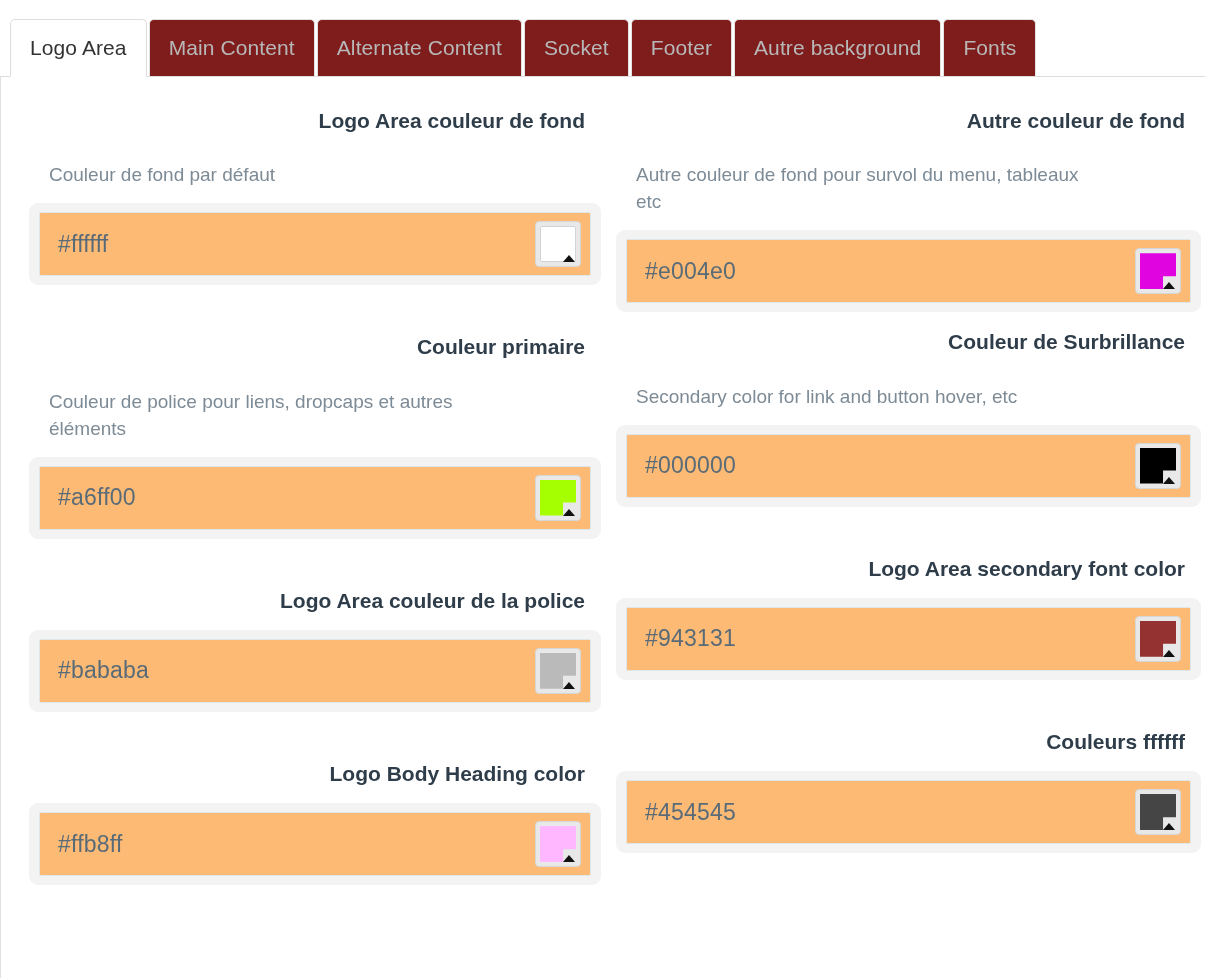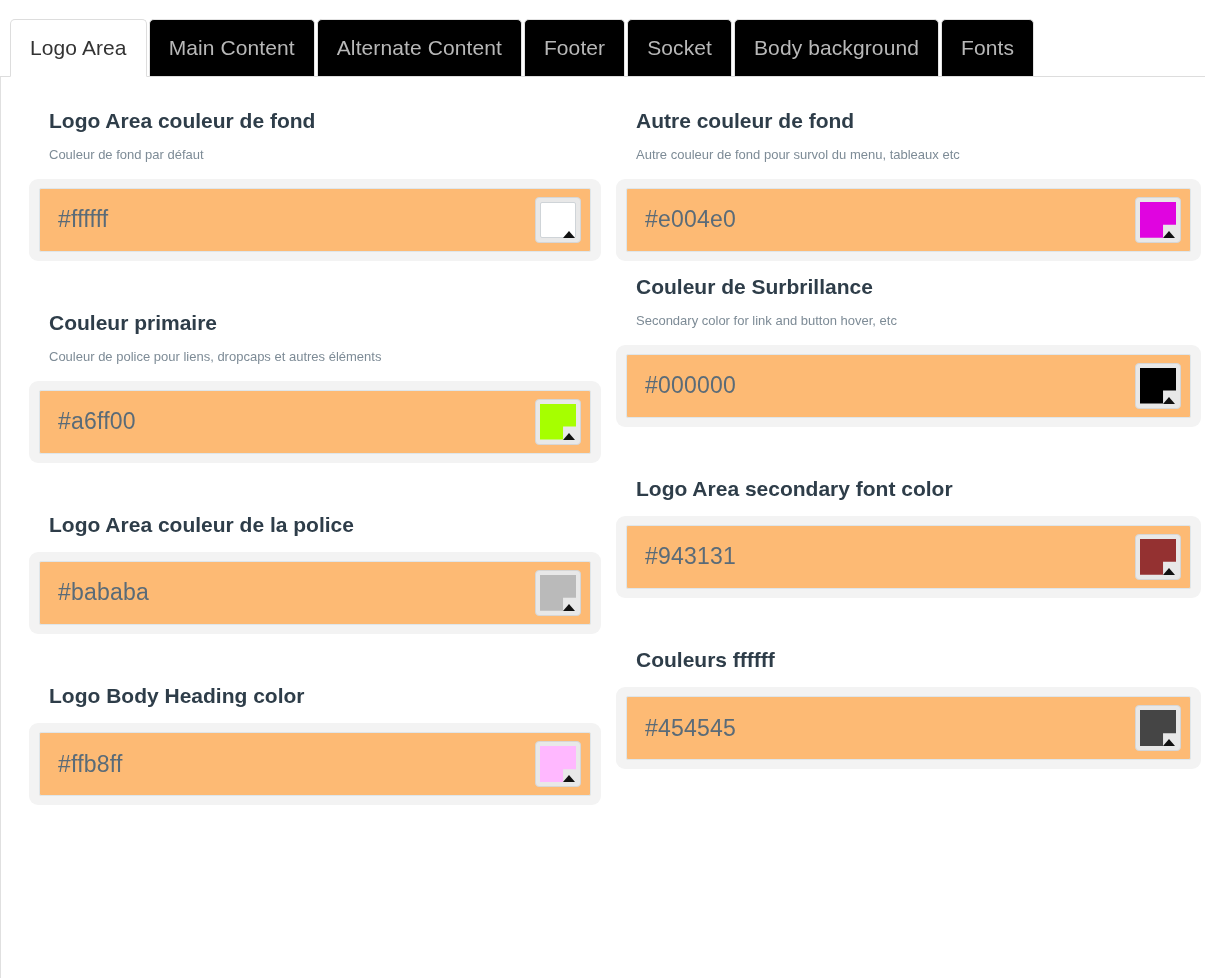--- a/index.html
+++ b/index.html
@@ -42,21 +42,21 @@
   .tab {
     box-sizing: border-box;
     height: 58px;
     display: flex;
     align-items: center;
     justify-content: center;
     padding: 0 19px;
     font-size: 21px;
     letter-spacing: 0.1px;
     color: #b8b8b8;
-    background: #000000;
+    background: #7f1d1d;
     border: 1px solid #e2e2e2;
     border-bottom: 1px solid #dddddd;
     border-radius: 5px 5px 0 0;
     margin-right: 2px;
     white-space: nowrap;
     user-select: none;
     cursor: pointer;
   }
   .tab.active {
     background: #ffffff;
@@ -95,25 +95,26 @@
   }
 
   .field {
     margin: 0;
   }
   .field-title {
     font-size: 21px;
     font-weight: bold;
     color: #2e3d49;
     line-height: 1.3;
-    margin: 0;
+    margin: 16px;
     padding: 0 0 0 20px;
+    text-align: right;
   }
   .field-desc {
-    font-size: 13px;
+    font-size: 19px;
     color: #7d8b96;
     line-height: 1.42;
     margin: 0;
     padding: 12px 20px 0 20px;
     max-width: 470px;
   }
 
   
   .color-box {
     box-sizing: border-box;
@@ -181,23 +182,23 @@
   }
 </style>
 </head>
 <body>
 
 <div class="tabs-wrap">
   <div class="tabs" id="tab-list">
       <div class="tab active">Logo Area</div>
       <div class="tab">Main Content</div>
       <div class="tab">Alternate Content</div>
+      <div class="tab">Socket</div>
       <div class="tab">Footer</div>
-      <div class="tab">Socket</div>
-      <div class="tab">Body background</div>
+      <div class="tab">Autre background</div>
       <div class="tab">Fonts</div>
     </div>
   <div class="tabs-rule"></div>
 </div>
 
 <div class="panel">
   <div class="grid">
     <div class="col col-left" id="col-left">
         <div class="field" style="margin-top: 30px; margin-bottom: 48px;">
           <div class="field-title">Logo Area couleur de fond</div>

